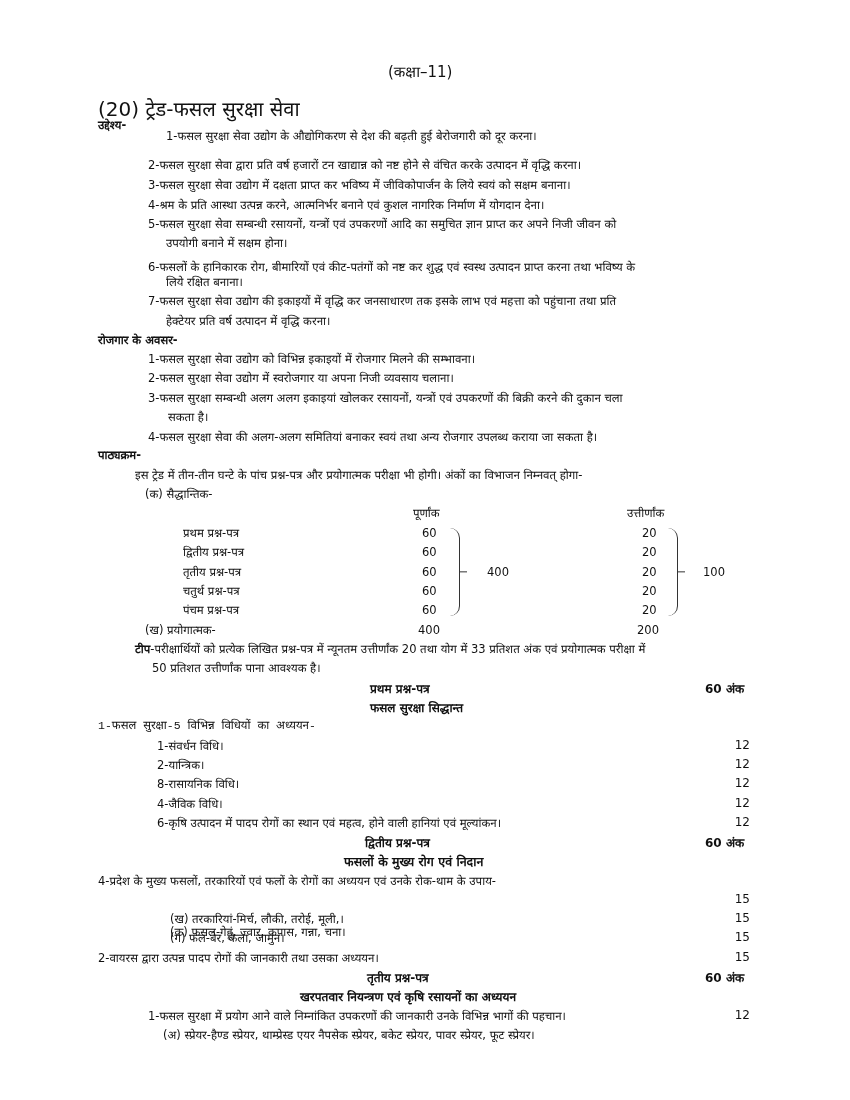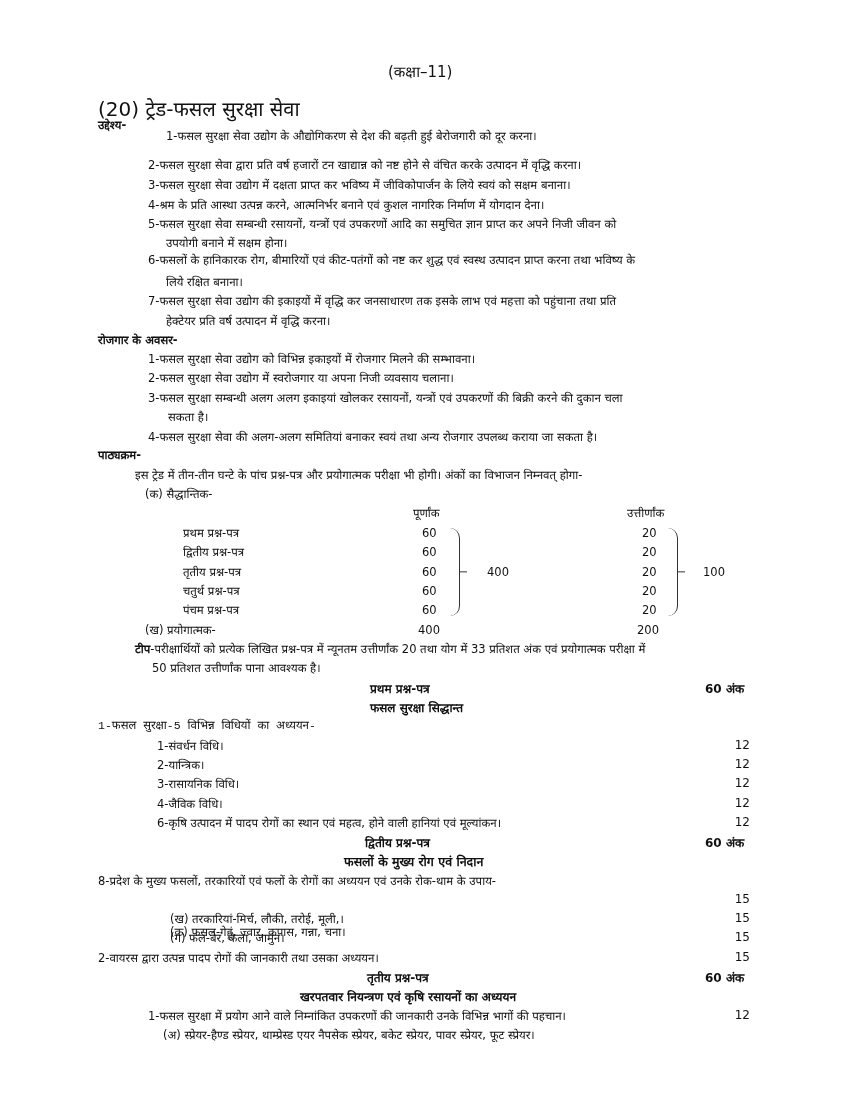--- a/index.html
+++ b/index.html
@@ -29,21 +29,21 @@
 <div class="abs title" style="left:98px;top:50px;">(20) ट्रेड-फसल सुरक्षा सेवा</div>
 <div class="abs t" style="left:388px;top:64px;font-size:15px;">(कक्षा–11)</div>
 
 <div class="abs t bold" style="left:98px;top:117px;">उद्देश्य-</div>
 <div class="abs t" style="left:148px;top:128px;margin-left:18px;">1-फसल सुरक्षा सेवा उद्योग के औद्योगिकरण से देश की बढ़ती हुई बेरोजगारी को दूर करना।</div>
 <div class="abs t" style="left:148px;top:157px;">2-फसल सुरक्षा सेवा द्वारा प्रति वर्ष हजारों टन खाद्यान्न को नष्ट होने से वंचित करके उत्पादन में वृद्धि करना।</div>
 <div class="abs t" style="left:148px;top:177px;">3-फसल सुरक्षा सेवा उद्योग में दक्षता प्राप्त कर भविष्य में जीविकोपार्जन के लिये स्वयं को सक्षम बनाना।</div>
 <div class="abs t" style="left:148px;top:197px;">4-श्रम के प्रति आस्था उत्पन्न करने, आत्मनिर्भर बनाने एवं कुशल नागरिक निर्माण में योगदान देना।</div>
 <div class="abs t" style="left:148px;top:216px;">5-फसल सुरक्षा सेवा सम्बन्धी रसायनों, यन्त्रों एवं उपकरणों आदि का समुचित ज्ञान प्राप्त कर अपने निजी जीवन को</div>
 <div class="abs t" style="left:166px;top:235px;">उपयोगी बनाने में सक्षम होना।</div>
-<div class="abs t" style="left:148px;top:252px;">6-फसलों के हानिकारक रोग, बीमारियों एवं कीट-पतंगों को नष्ट कर शुद्ध एवं स्वस्थ उत्पादन प्राप्त करना तथा भविष्य के</div>
+<div class="abs t" style="left:148px;top:259px;">6-फसलों के हानिकारक रोग, बीमारियों एवं कीट-पतंगों को नष्ट कर शुद्ध एवं स्वस्थ उत्पादन प्राप्त करना तथा भविष्य के</div>
 <div class="abs t" style="left:166px;top:274px;">लिये रक्षित बनाना।</div>
 <div class="abs t" style="left:148px;top:293px;">7-फसल सुरक्षा सेवा उद्योग की इकाइयों में वृद्धि कर जनसाधारण तक इसके लाभ एवं महत्ता को पहुंचाना तथा प्रति</div>
 <div class="abs t" style="left:166px;top:313px;">हेक्टेयर प्रति वर्ष उत्पादन में वृद्धि करना।</div>
 
 <div class="abs t bold" style="left:98px;top:332px;">रोजगार के अवसर-</div>
 <div class="abs t" style="left:148px;top:351px;">1-फसल सुरक्षा सेवा उद्योग को विभिन्न इकाइयों में रोजगार मिलने की सम्भावना।</div>
 <div class="abs t" style="left:148px;top:370px;">2-फसल सुरक्षा सेवा उद्योग में स्वरोजगार या अपना निजी व्यवसाय चलाना।</div>
 <div class="abs t" style="left:148px;top:390px;">3-फसल सुरक्षा सम्बन्धी अलग अलग इकाइयां खोलकर रसायनों, यन्त्रों एवं उपकरणों की बिक्री करने की दुकान चला</div>
 <div class="abs t" style="left:168px;top:409px;">सकता है।</div>
 <div class="abs t" style="left:148px;top:429px;">4-फसल सुरक्षा सेवा की अलग-अलग समितियां बनाकर स्वयं तथा अन्य रोजगार उपलब्ध कराया जा सकता है।</div>
@@ -86,31 +86,31 @@
 <div class="abs t" style="left:152px;top:660px;">50 प्रतिशत उत्तीर्णांक पाना आवश्यक है।</div>
 
 <div class="abs heading" style="left:370px;top:680px;">प्रथम प्रश्न-पत्र</div>
 <div class="abs heading" style="left:705px;top:680px;">60 अंक</div>
 <div class="abs heading" style="left:370px;top:699px;">फसल सुरक्षा सिद्धान्त</div>
 <div class="abs t" style="left:98px;top:718px;font-family:Liberation Mono, monospace;">1-फसल सुरक्षा-5 विभिन्न विधियों का अध्ययन-</div>
 <div class="abs t" style="left:157px;top:738px;">1-संवर्धन विधि।</div>
 <div class="abs num" style="left:720px;top:738px;width:30px;">12</div>
 <div class="abs t" style="left:157px;top:757px;">2-यान्त्रिक।</div>
 <div class="abs num" style="left:720px;top:757px;width:30px;">12</div>
-<div class="abs t" style="left:157px;top:776px;">3-रासायनिक विधि।</div>
+<div class="abs t" style="left:157px;top:776px;">8-रासायनिक विधि।</div>
 <div class="abs num" style="left:720px;top:776px;width:30px;">12</div>
 <div class="abs t" style="left:157px;top:796px;">4-जैविक विधि।</div>
 <div class="abs num" style="left:720px;top:796px;width:30px;">12</div>
 <div class="abs t" style="left:157px;top:815px;">6-कृषि उत्पादन में पादप रोगों का स्थान एवं महत्व, होने वाली हानियां एवं मूल्यांकन।</div>
 <div class="abs num" style="left:720px;top:815px;width:30px;">12</div>
 
 <div class="abs heading" style="left:365px;top:834px;">द्वितीय प्रश्न-पत्र</div>
 <div class="abs heading" style="left:705px;top:834px;">60 अंक</div>
 <div class="abs heading" style="left:344px;top:853px;font-size:12.5px;">फसलों के मुख्य रोग एवं निदान</div>
-<div class="abs t" style="left:98px;top:873px;">8-प्रदेश के मुख्य फसलों, तरकारियों एवं फलों के रोगों का अध्ययन एवं उनके रोक-थाम के उपाय-</div>
+<div class="abs t" style="left:98px;top:873px;">4-प्रदेश के मुख्य फसलों, तरकारियों एवं फलों के रोगों का अध्ययन एवं उनके रोक-थाम के उपाय-</div>
 <div class="abs t" style="left:170px;top:892px;margin-top:32px;">(क) फसल-गेहूं, ज्वार, कपास, गन्ना, चना।</div>
 <div class="abs num" style="left:720px;top:892px;width:30px;">15</div>
 <div class="abs t" style="left:170px;top:911px;">(ख) तरकारियां-मिर्च, लौकी, तरोई, मूली,।</div>
 <div class="abs num" style="left:720px;top:911px;width:30px;">15</div>
 <div class="abs t" style="left:170px;top:930px;">(ग) फल-बेर, केला, जामुन।</div>
 <div class="abs num" style="left:720px;top:930px;width:30px;">15</div>
 <div class="abs t" style="left:98px;top:950px;">2-वायरस द्वारा उत्पन्न पादप रोगों की जानकारी तथा उसका अध्ययन।</div>
 <div class="abs num" style="left:720px;top:950px;width:30px;">15</div>
 
 <div class="abs heading" style="left:367px;top:969px;">तृतीय प्रश्न-पत्र</div>

